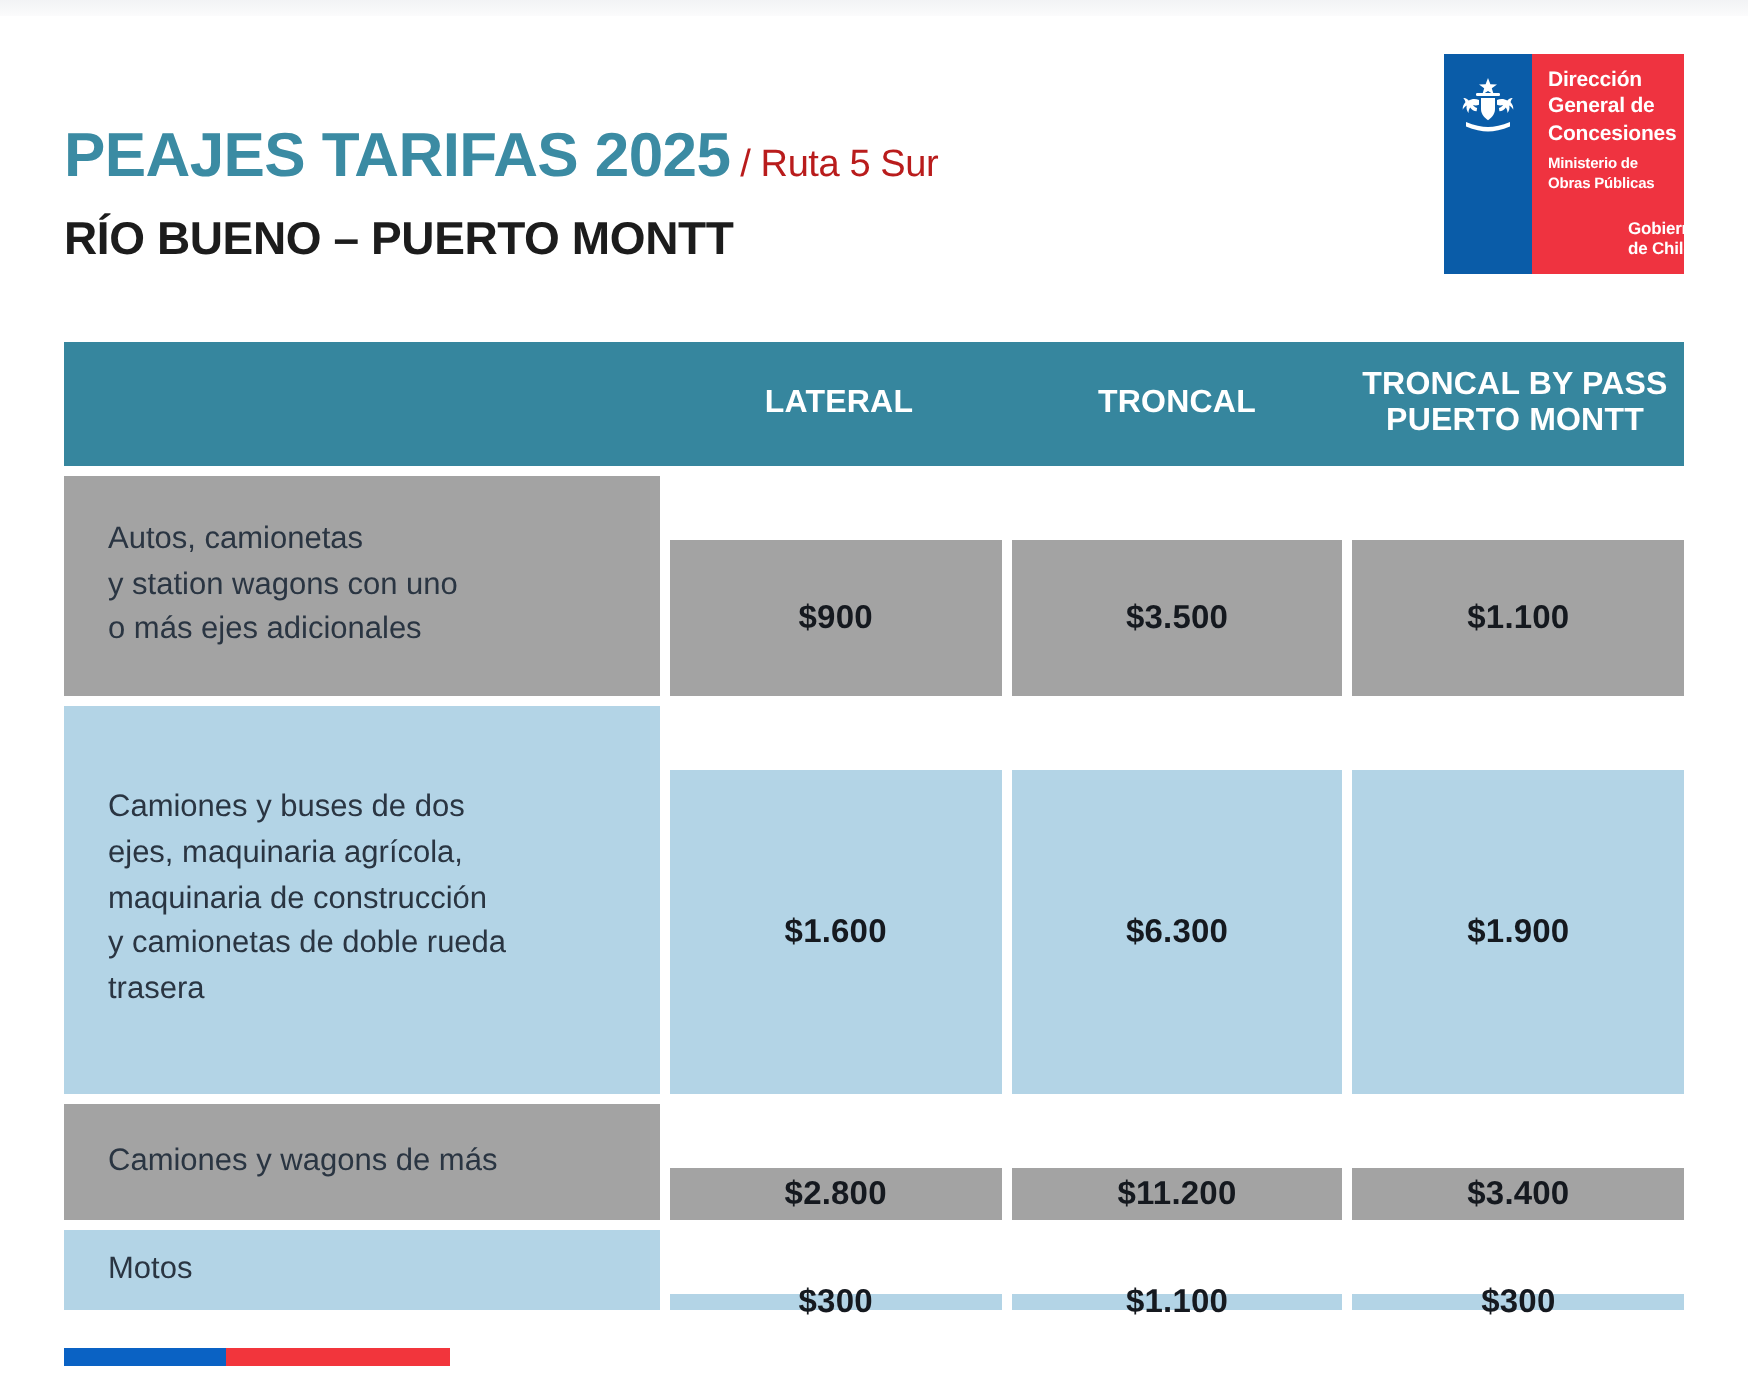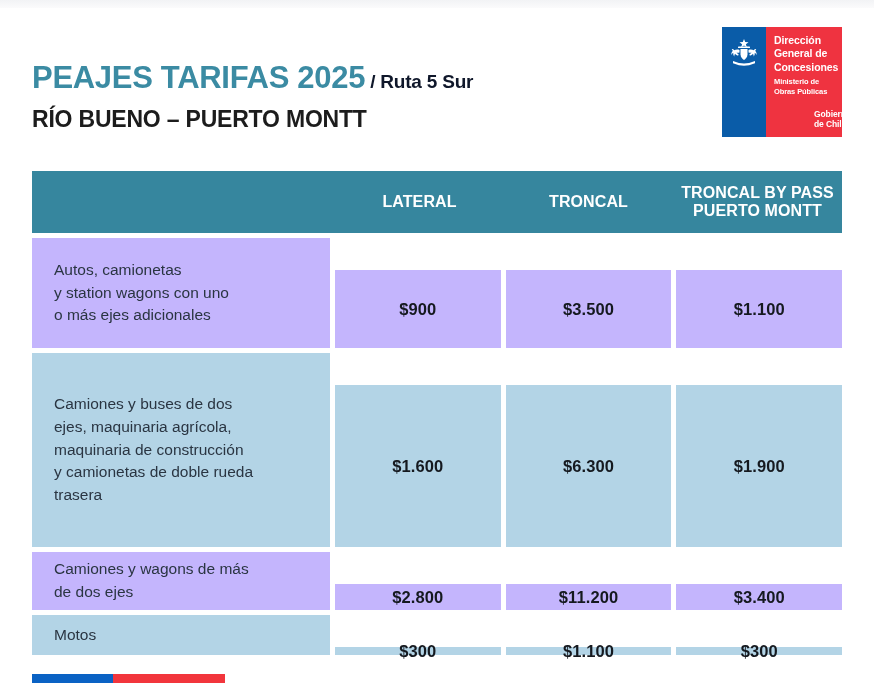--- a/index.html
+++ b/index.html
@@ -44,22 +44,22 @@
     line-height: 1.0;
   }
   .title-main {
     font-size: 31px;
     font-weight: bold;
     color: #3b8ba3;
     letter-spacing: -0.3px;
   }
   .title-sub {
     font-size: 19px;
-    font-weight: bold;
-    color: #0f172a;
+    font-weight: normal;
+    color: #b91c1c;
     margin-left: 5px;
     letter-spacing: -0.2px;
   }
   .subtitle {
     margin-top: 13px;
     font-size: 23px;
     font-weight: bold;
     color: #1c1c1c;
     letter-spacing: -0.2px;
     white-space: nowrap;
@@ -174,21 +174,21 @@
     display: flex;
     align-items: center;
     justify-content: center;
     color: #15191f;
     font-size: 16.5px;
     font-weight: bold;
     letter-spacing: 0.1px;
     margin-top: 32px;
   }
   .shade-light .cell-label,
-  .shade-light .cell-val { background: #c4b5fd; }
+  .shade-light .cell-val { background: #a3a3a3; }
   .shade-dark .cell-label,
   .shade-dark .cell-val  { background: #b3d4e6; }
 
   .r1 { height: 110px; }
   .r2 { height: 194px; }
   .r3 { height: 58px; }
   .r4 { height: 40px; }
 
   
   .footer-bar {
@@ -285,21 +285,20 @@
       </div>
       <div class="cell-val">$1.600</div>
       <div class="cell-val">$6.300</div>
       <div class="cell-val">$1.900</div>
     </div>
 
     <div class="trow r3 shade-light">
       <div class="cell-label">
         <div>
           <div>Camiones y wagons de más</div>
-          <div>de dos ejes</div>
         </div>
       </div>
       <div class="cell-val">$2.800</div>
       <div class="cell-val">$11.200</div>
       <div class="cell-val">$3.400</div>
     </div>
 
     <div class="trow r4 shade-dark">
       <div class="cell-label">
         <div>

